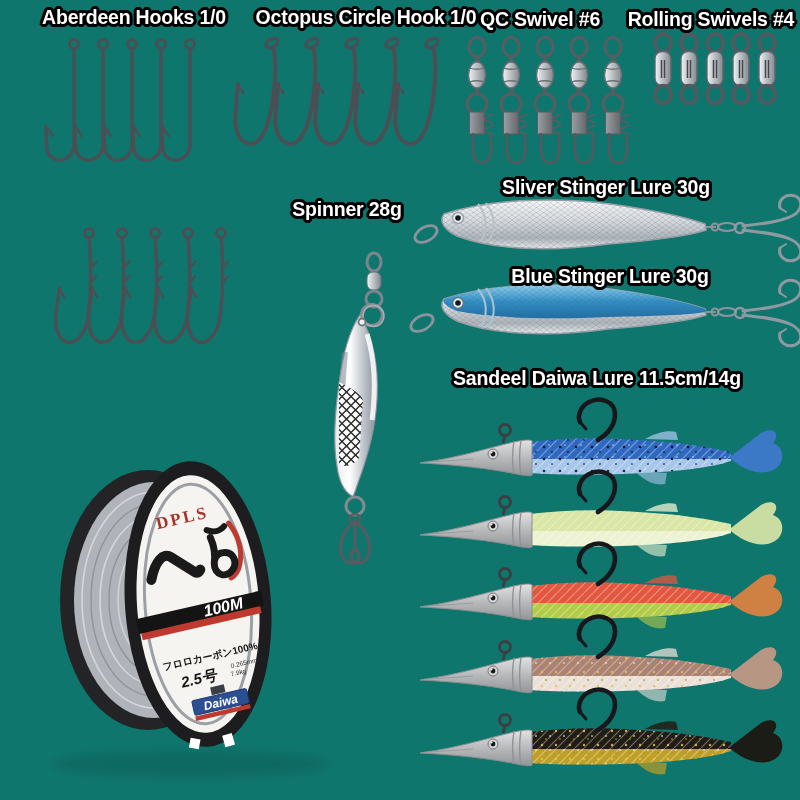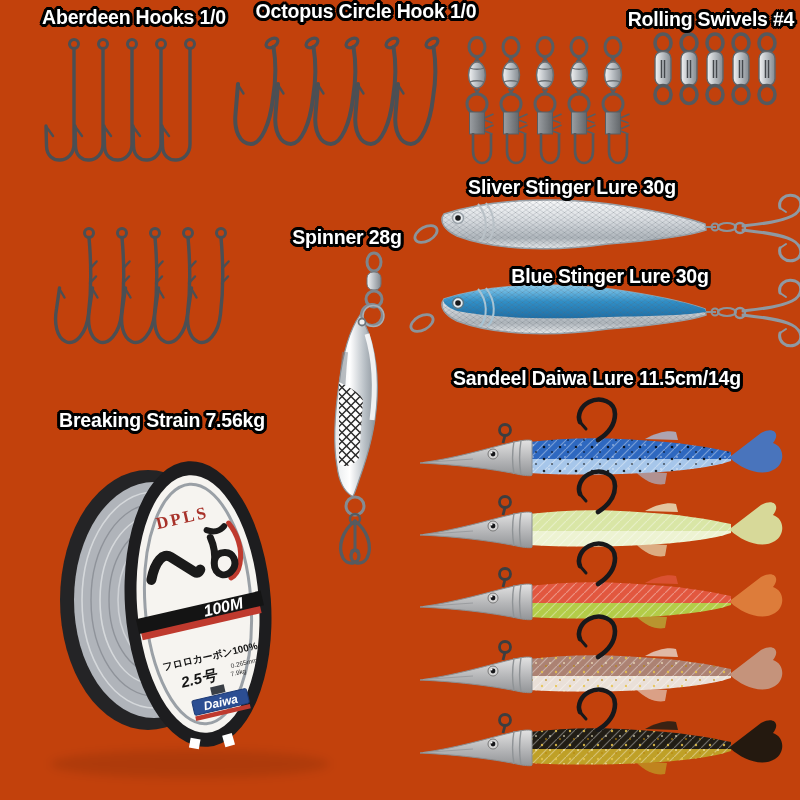--- a/index.html
+++ b/index.html
@@ -1,16 +1,16 @@
 <!DOCTYPE html>
 <html><head>
 <meta charset="utf-8">
 <style>
   html,body{margin:0;padding:0;background:#fff;}
-  .stage{position:relative;width:800px;height:800px;background:#c2410c;overflow:hidden;
+  .stage{position:relative;width:800px;height:800px;background:#0f766e;overflow:hidden;
          font-family:"Liberation Sans",sans-serif;}
   .label{position:absolute;white-space:nowrap;transform:translateX(-50%);
          font-weight:bold;font-size:19.5px;letter-spacing:-0.2px;color:#fff;z-index:5;
          text-shadow:
           -2px -2px 0 #000,-2px 0 0 #000,-2px 2px 0 #000,
            0 -2px 0 #000,0 2px 0 #000,
            2px -2px 0 #000,2px 0 0 #000,2px 2px 0 #000,
           -3px -1px 0 #000,3px 1px 0 #000,-1px -3px 0 #000,1px 3px 0 #000,
            3px -1px 0 #000,-3px 1px 0 #000,1px -3px 0 #000,-1px 3px 0 #000;}
   svg.part{position:absolute;overflow:visible;}
@@ -149,27 +149,27 @@
         <circle cx="80" cy="59" r="2.4" fill="#141518"></circle>
         <circle cx="78.6" cy="57.6" r="0.9" fill="#ffffff"></circle>
         <circle cx="92" cy="35" r="5.5" fill="none" stroke="#3c3e40" stroke-width="2.8"></circle>
         <path d="M92 40.5 L90 48" stroke="#3c3e40" stroke-width="2.8" fill="none"></path>
         <path d="M10 67.5 L60 64" stroke="#9b9da0" stroke-width="1" fill="none"></path>
       </g>
     </defs>
   </svg>
 
   <span class="label" style="left:134px;top:6px">Aberdeen Hooks 1/0</span>
-  <span class="label" style="left:366px;top:0">Octopus Circle Hook 1/0</span>
+  <span class="label" style="left:366px;top:6px">Octopus Circle Hook 1/0</span>
+  <span class="label" style="left:540px;top:8px">QC Swivel #6</span>
   <span class="label" style="left:711px;top:8px">Rolling Swivels #4</span>
-  <span class="label" style="left:572px;top:176px">Sliver Stinger Lure 30g</span>
-  <span class="label" style="left:347px;top:226px">Spinner 28g</span>
+  <span class="label" style="left:606px;top:176px">Sliver Stinger Lure 30g</span>
+  <span class="label" style="left:347px;top:198px">Spinner 28g</span>
   <span class="label" style="left:610px;top:265px">Blue Stinger Lure 30g</span>
   <span class="label" style="left:597px;top:367px">Sandeel Daiwa Lure 11.5cm/14g</span>
-  <span class="label" style="left:162px;top:409px">Breaking Strain 7.56kg</span>
 
   <svg class="part" style="left:40px;top:36px" width="185" height="150" viewBox="0 0 185 150">
     <use href="#hook-aberdeen" x="0"></use>
     <use href="#hook-aberdeen" x="29"></use>
     <use href="#hook-aberdeen" x="58"></use>
     <use href="#hook-aberdeen" x="87"></use>
     <use href="#hook-aberdeen" x="116"></use>
   </svg>
 
   <svg class="part" style="left:228px;top:34px" width="230" height="135" viewBox="0 0 230 135">

